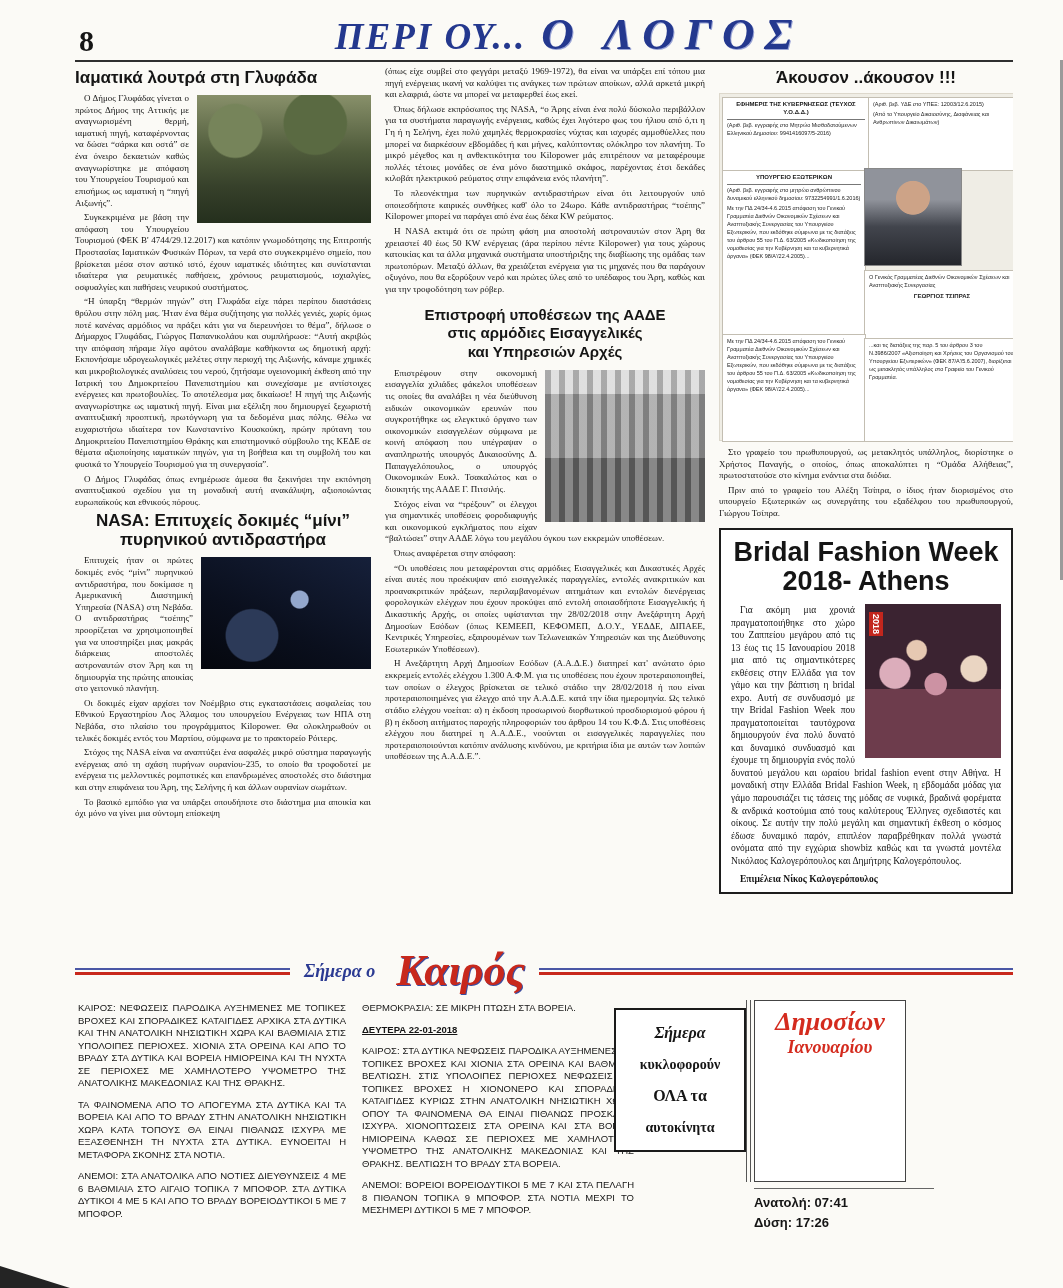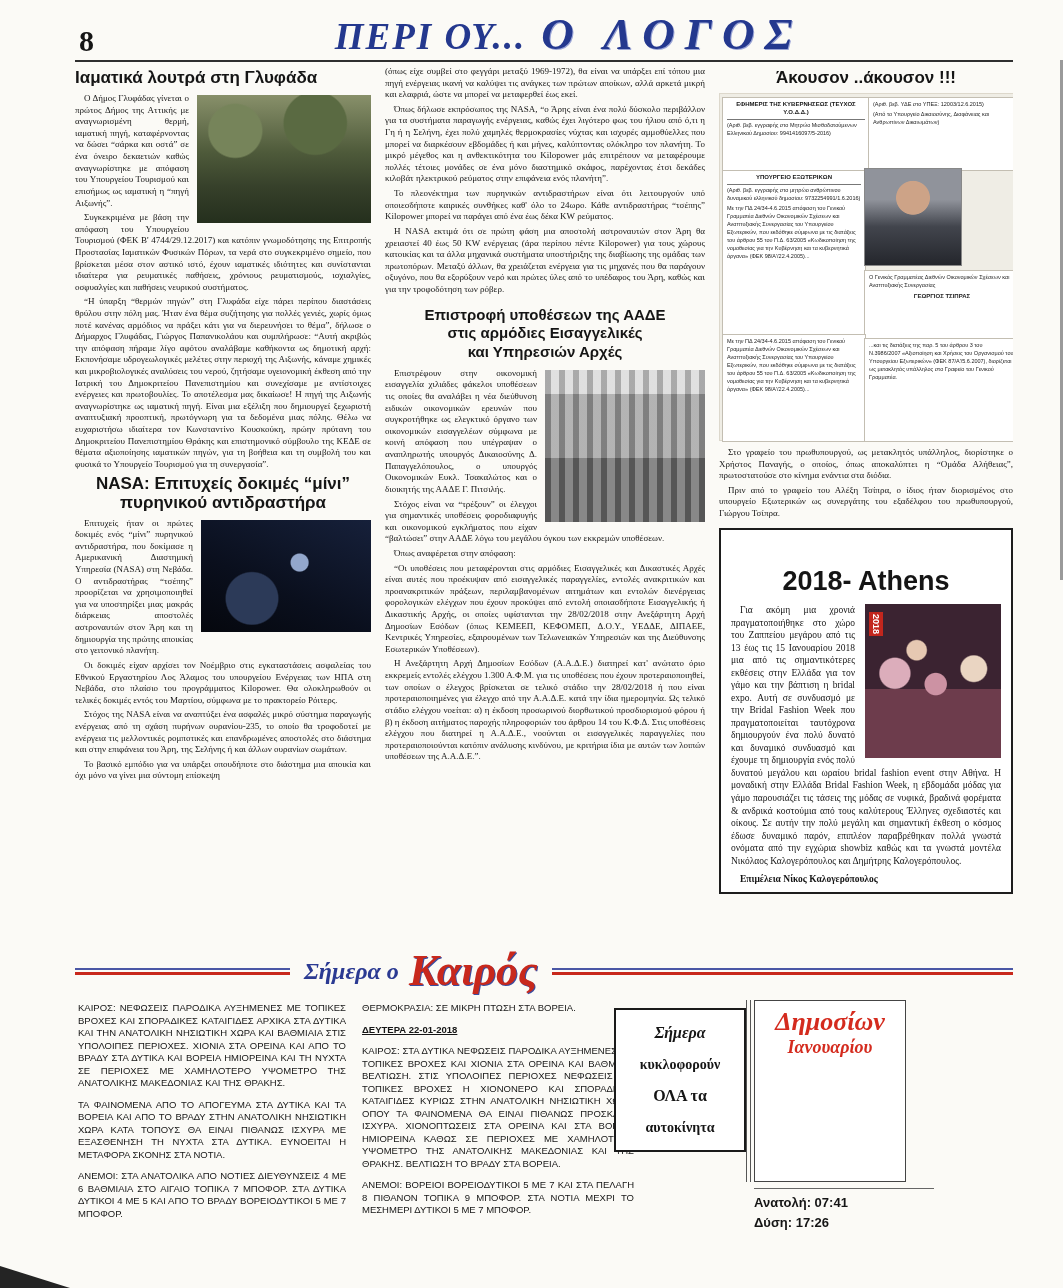--- a/index.html
+++ b/index.html
@@ -75,21 +75,21 @@
   .byline{text-align:right;font-weight:bold;font-size:10px;margin-top:6px !important;}
 
   
   .weather-banner{position:absolute;left:75px;top:948px;width:938px;height:46px;
                   display:flex;align-items:center;}
   .wb-rule{height:7px;display:flex;flex-direction:column;justify-content:space-between;}
   .wb-rule .b{height:2px;background:#4a57a5;}
   .wb-rule .r{height:3px;background:#c8281c;}
   .rule-left{width:215px;}
   .rule-right{flex:1;}
-  .wb-blue{font-style:italic;font-weight:bold;font-size:24px;color:#2b3a92;margin:0 10px 0 14px;
+  .wb-blue{font-style:italic;font-weight:bold;font-size:18px;color:#2b3a92;margin:0 21px 0 14px;
            white-space:nowrap;}
   .wb-red{font-style:italic;font-weight:bold;font-size:44px;color:#c8281c;margin:0 14px 0 0;
           white-space:nowrap;text-shadow:1px 1px 0 #3b4da0;line-height:1;}
 
   
   .wcol{position:absolute;top:1002px;height:240px;overflow:hidden;
         font-family:"Liberation Sans",sans-serif;font-size:9.5px;line-height:1.32;
         text-align:justify;}
   .wcol p{margin:0 0 9px;}
   .wcol1{left:78px;width:268px;}
@@ -146,20 +146,21 @@
 
   <div class="columns">
 
     <div class="col">
       <section class="article">
         <h2 class="headline">Ιαματικά λουτρά στη Γλυφάδα</h2>
         <div class="photo glyfada-photo"></div>
         <p>Ο Δήμος Γλυφάδας γίνεται ο πρώτος Δήμος της Αττικής με αναγνωρισμένη θερμή, ιαματική πηγή, καταφέρνοντας να δώσει “σάρκα και οστά” σε ένα όνειρο δεκαετιών καθώς αναγνωρίστηκε με απόφαση του Υπουργείου Τουρισμού και επισήμως ως ιαματική η “πηγή Αιξωνής”.</p>
         <p>Συγκεκριμένα με βάση την απόφαση του Υπουργείου Τουρισμού (ΦΕΚ Β' 4744/29.12.2017) και κατόπιν γνωμοδότησης της Επιτροπής Προστασίας Ιαματικών Φυσικών Πόρων, τα νερά στο συγκεκριμένο σημείο, που βρίσκεται μέσα στον αστικό ιστό, έχουν ιαματικές ιδιότητες και συνίστανται ιδιαίτερα για ρευματικές παθήσεις, χρόνιους ρευματισμούς, ισχιαλγίες, οσφυαλγίες και παθήσεις νευρικού συστήματος.</p>
         <p>“Η ύπαρξη “θερμών πηγών” στη Γλυφάδα είχε πάρει περίπου διαστάσεις θρύλου στην πόλη μας. Ήταν ένα θέμα συζήτησης για πολλές γενιές, χωρίς όμως ποτέ κανένας αρμόδιος να πράξει κάτι για να διερευνήσει το θέμα”, δήλωσε ο Δήμαρχος Γλυφάδας, Γιώργος Παπανικολάου και συμπλήρωσε: “Αυτή ακριβώς την απόφαση πήραμε λίγο αφότου αναλάβαμε καθήκοντα ως δημοτική αρχή: Εκπονήσαμε υδρογεωλογικές μελέτες στην περιοχή της Αιξωνής, κάναμε χημικές και μικροβιολογικές αναλύσεις του νερού, ζητήσαμε υγειονομική έκθεση από την Ιατρική του Δημοκριτείου Πανεπιστημίου και συνεχίσαμε με αντίστοιχες ενέργειες και πρωτοβουλίες. Το αποτέλεσμα μας δικαίωσε! Η πηγή της Αιξωνής αναγνωρίστηκε ως ιαματική πηγή. Είναι μια εξέλιξη που δημιουργεί ξεχωριστή αναπτυξιακή προοπτική, πρωτόγνωρη για τα δεδομένα μιας πόλης. Θέλω να ευχαριστήσω ιδιαίτερα τον Κωνσταντίνο Κουσκούκη, πρώην πρύτανη του Δημοκριτείου Πανεπιστημίου Θράκης και επιστημονικό σύμβουλο της ΚΕΔΕ σε θέματα αξιοποίησης ιαματικών πηγών, για τη βοήθεια και τη συμβολή του και φυσικά το Υπουργείο Τουρισμού για τη συνεργασία”.</p>
+        <p>Ο Δήμος Γλυφάδας όπως ενημέρωσε άμεσα θα ξεκινήσει την εκπόνηση αναπτυξιακού σχεδίου για τη μοναδική αυτή ανακάλυψη, αξιοποιώντας ευρωπαϊκούς και εθνικούς πόρους.</p>
       </section>
       <section class="article">
         <h2 class="headline center">
           <span>NASA: Επιτυχείς δοκιμές “μίνι”</span><br>
           <span>πυρηνικού αντιδραστήρα</span>
         </h2>
         <div class="photo nasa-photo"></div>
         <p>Επιτυχείς ήταν οι πρώτες δοκιμές ενός “μίνι” πυρηνικού αντιδραστήρα, που δοκίμασε η Αμερικανική Διαστημική Υπηρεσία (NASA) στη Νεβάδα. Ο αντιδραστήρας “τσέπης” προορίζεται να χρησιμοποιηθεί για να υποστηρίξει μιας μακράς διάρκειας αποστολές αστροναυτών στον Άρη και τη δημιουργία της πρώτης αποικίας στο γειτονικό πλανήτη.</p>
         <p>Οι δοκιμές είχαν αρχίσει τον Νοέμβριο στις εγκαταστάσεις ασφαλείας του Εθνικού Εργαστηρίου Λος Άλαμος του υπουργείου Ενέργειας των ΗΠΑ στη Νεβάδα, στο πλαίσιο του προγράμματος Kilopower. Θα ολοκληρωθούν οι τελικές δοκιμές εντός του Μαρτίου, σύμφωνα με το πρακτορείο Ρόιτερς.</p>
         <p>Στόχος της NASA είναι να αναπτύξει ένα ασφαλές μικρό σύστημα παραγωγής ενέργειας από τη σχάση πυρήνων ουρανίου-235, το οποίο θα τροφοδοτεί με ενέργεια τις μελλοντικές ρομποτικές και επανδρωμένες αποστολές στο διάστημα και στην επιφάνεια του Άρη, της Σελήνης ή και άλλων ουρανίων σωμάτων.</p>
@@ -217,21 +218,21 @@
           <div class="clip c6">
             <div class="clip-line">...και τις διατάξεις της παρ. 5 του άρθρου 3 του Ν.3986/2007 «Αξιοποίηση και Χρήσεις του Οργανισμού του Υπουργείου Εξωτερικών» (ΦΕΚ 87/Α'/5.6.2007), διορίζεται ως μετακλητός υπάλληλος στο Γραφείο του Γενικού Γραμματέα.</div>
           </div>
         </div>
         <p>Στο γραφείο του πρωθυπουργού, ως μετακλητός υπάλληλος, διορίστηκε ο Χρήστος Παναγής, ο οποίος, όπως αποκαλύπτει η “Ομάδα Αλήθειας”, πρωτοστατούσε στο κίνημα ενάντια στα διόδια.</p>
         <p>Πριν από το γραφείο του Αλέξη Τσίπρα, ο ίδιος ήταν διορισμένος στο υπουργείο Εξωτερικών ως συνεργάτης του εξαδέλφου του πρωθυπουργού, Γιώργου Τσίπρα.</p>
       </section>
 
       <section class="bridal-box article">
         <h2 class="bridal-title">
-          <br>
+          <span>Bridal Fashion Week</span><br>
           <span>2018- Athens</span>
         </h2>
         <div class="photo bridal-photo">
           <span class="tag">2018</span>
         </div>
         <p>Για ακόμη μια χρονιά πραγματοποιήθηκε στο χώρο του Ζαππείου μεγάρου από τις 13 έως τις 15 Ιανουαρίου 2018 μια από τις σημαντικότερες εκθέσεις στην Ελλάδα για τον γάμο και την βάπτιση η bridal expo. Αυτή σε συνδυασμό με την Bridal Fashion Week που πραγματοποιείται ταυτόχρονα δημιουργούν ένα πολύ δυνατό και δυναμικό συνδυασμό και έχουμε τη δημιουργία ενός πολύ δυνατού μεγάλου και ωραίου bridal fashion event στην Αθήνα. Η μοναδική στην Ελλάδα Bridal Fashion Week, η εβδομάδα μόδας για γάμο παρουσιάζει τις τάσεις της μόδας σε νυφικά, βραδινά φορέματα &amp; ανδρικά κοστούμια από τους καλύτερους Έλληνες σχεδιαστές και οίκους. Σε αυτήν την πολύ μεγάλη και σημαντική έκθεση ο κόσμος έδωσε δυναμικό παρόν, επιπλέον παραβρέθηκαν πολλά γνωστά ονόματα από την εγχώρια showbiz καθώς και τα γνωστά μοντέλα Νικόλαος Καλογερόπουλος και Δημήτρης Καλογερόπουλος.</p>
         <p class="byline">Επιμέλεια Νίκος Καλογερόπουλος</p>
       </section>
     </div>
   </div>

